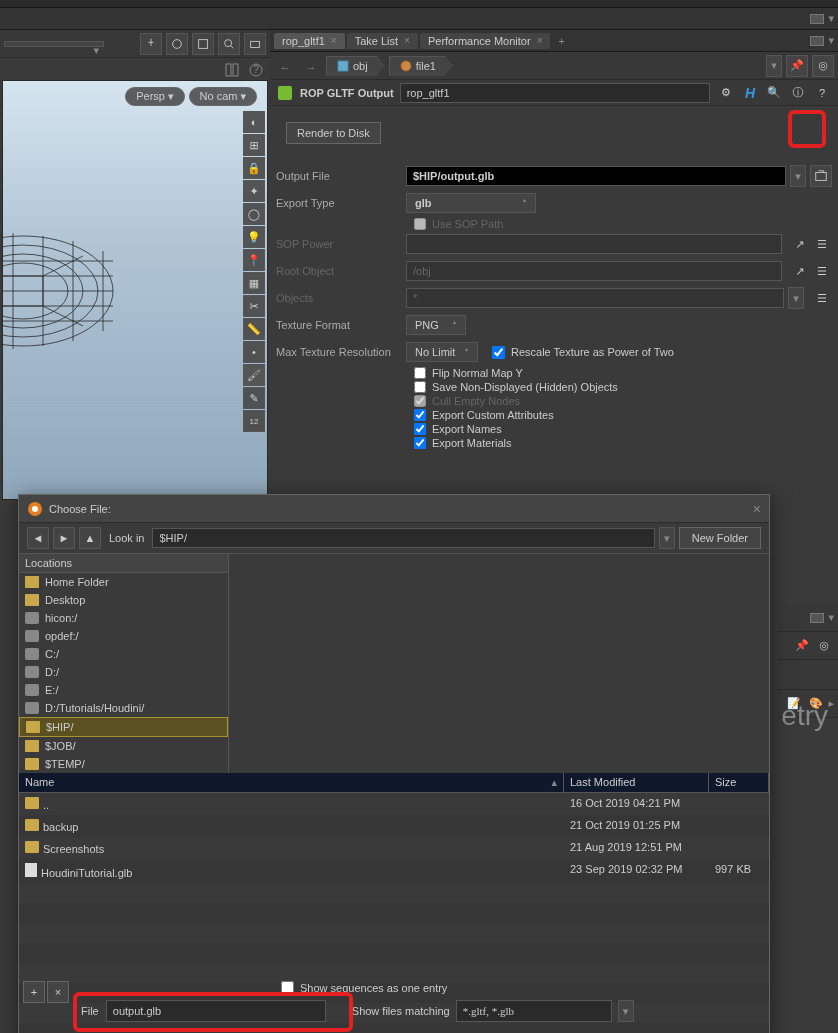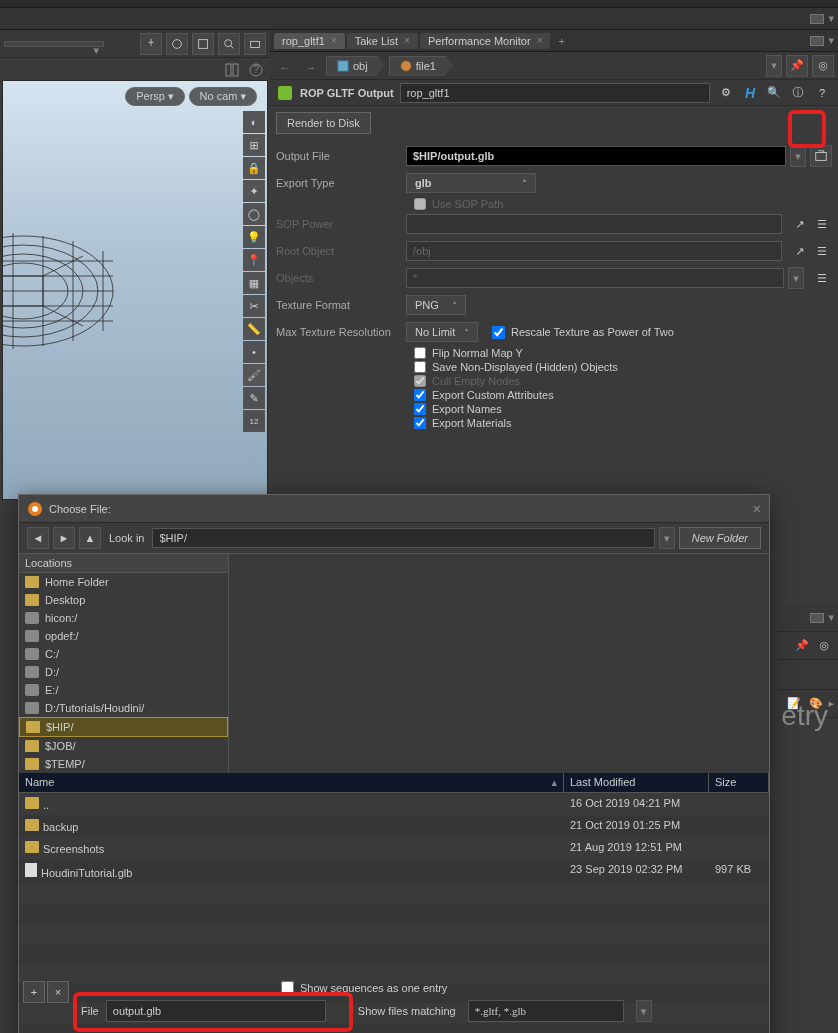--- a/index.html
+++ b/index.html
@@ -37,21 +37,21 @@
 .breadcrumb { height: 28px; background: #383838; display: flex; align-items: center; padding: 0 4px; gap: 4px; border-bottom: 1px solid #2a2a2a; }
 .nav-arrow { width: 22px; height: 22px; display: flex; align-items: center; justify-content: center; cursor: pointer; color: #888; }
 .crumb { background: #444; padding: 3px 10px; border: 1px solid #555; display: flex; align-items: center; gap: 4px; clip-path: polygon(0 0, calc(100% - 8px) 0, 100% 50%, calc(100% - 8px) 100%, 0 100%); padding-right: 16px; }
 .crumb-icon { width: 12px; height: 12px; }
 
 .node-title { height: 26px; background: #383838; display: flex; align-items: center; padding: 0 6px; gap: 6px; border-bottom: 1px solid #2a2a2a; }
 .node-title input { background: #2a2a2a; border: 1px solid #555; color: #ccc; padding: 3px 6px; flex: 1; }
 .title-icons { display: flex; gap: 4px; margin-left: auto; }
 .ti { width: 20px; height: 20px; display: flex; align-items: center; justify-content: center; cursor: pointer; }
 
-.render-btn { background: #444; border: 1px solid #666; padding: 4px 10px; margin: 6px; display: inline-block; cursor: pointer; }
+.render-btn { background: #444; border: 1px solid #666; padding: 4px 10px; margin: 16px; display: inline-block; cursor: pointer; }
 
 .param-grid { padding: 4px 6px; }
 .param-row { display: flex; align-items: center; margin-bottom: 3px; min-height: 24px; }
 .param-label { width: 130px; text-align: left; padding-right: 8px; color: #aaa; }
 .param-field { flex: 1; display: flex; align-items: center; gap: 4px; }
 .param-field input[type=text] { background: #000000; border: 1px solid #555; color: #ccc; padding: 3px 6px; flex: 1; }
 .param-field input[disabled] { background: #333; color: #666; }
 .select-box { background: #444; border: 1px solid #555; padding: 3px 20px 3px 8px; position: relative; min-width: 60px; }
 .select-box::after { content: ''; position: absolute; right: 4px; top: 3px; width: 6px; height: 10px; border-left: 1px solid #888; }
 .select-box.updown::after { content: '▴'; font-size: 6px; right: 6px; top: 2px; border: none; color: #888; }
@@ -64,21 +64,21 @@
 
 .highlight-red { position: absolute; border: 4px solid #e52020; border-radius: 6px; pointer-events: none; z-index: 50; }
 .hl1 { right: 12px; top: 110px; width: 38px; height: 38px; }
 
 .dialog { position: absolute; left: 18px; top: 494px; width: 752px; background: #3a3a3a; border: 1px solid #666; box-shadow: 0 4px 20px rgba(0,0,0,0.5); z-index: 100; }
 .dialog-title { height: 28px; background: #444; display: flex; align-items: center; padding: 0 8px; gap: 6px; border-bottom: 1px solid #2a2a2a; }
 .dialog-title .houdini-icon { width: 16px; height: 16px; }
 .dialog-close { margin-left: auto; cursor: pointer; color: #888; font-size: 14px; }
 .dialog-nav { height: 30px; display: flex; align-items: center; padding: 4px 8px; gap: 4px; }
 .look-in { background: #2a2a2a; border: 1px solid #555; padding: 3px 6px; flex: 1; color: #ccc; }
-.new-folder-btn { background: #444; border: 1px solid #666; padding: 4px 12px; cursor: pointer; font-style: italic; }
+.new-folder-btn { background: #444; border: 1px solid #666; padding: 4px 12px; cursor: pointer; }
 .file-browser { display: flex; height: 424px; border-top: 1px solid #555; border-bottom: 1px solid #555; flex-direction: column; }
 .locations { width: 210px; background: #3a3a3a; border-right: 1px solid #555; }
 .loc-header { background: #444; padding: 3px 6px; border-bottom: 1px solid #555; }
 .loc-item { padding: 3px 6px; display: flex; align-items: center; gap: 6px; cursor: pointer; }
 .loc-item.selected { background: #5a5020; border: 1px solid #aa9030; }
 .loc-icon { width: 14px; height: 12px; display: inline-block; }
 .folder-i { background: #c9a84a; border-radius: 1px; }
 .drive-i { background: #888; border-radius: 2px; }
 .file-list { flex: 1; display: flex; flex-direction: column; }
 .fl-header { display: flex; background: #0f172a; border-bottom: 1px solid #555; }
@@ -88,21 +88,21 @@
 .fl-size { width: 60px; }
 .fl-body { flex: 1; overflow: auto; background: #3a3a3a; font-family: 'Courier New', monospace; font-size: 11px; }
 .fl-row { display: flex; padding: 1px 0; }
 .fl-row:nth-child(even) { background: #363636; }
 .fl-row .fl-col { border: none; }
 .file-i { width: 12px; height: 14px; background: #ddd; display: inline-block; margin-right: 4px; }
 .loc-actions { display: flex; gap: 2px; padding: 4px; }
 .plus-btn, .x-btn { width: 22px; height: 22px; background: #444; border: 1px solid #666; display: flex; align-items: center; justify-content: center; cursor: pointer; }
 .dialog-bottom { padding: 4px 8px; }
 .show-seq { display: flex; align-items: center; gap: 6px; margin-bottom: 6px; padding-left: 200px; }
-.file-row { display: flex; align-items: center; gap: 12px; margin-bottom: 6px; }
+.file-row { display: flex; align-items: center; gap: 6px; margin-bottom: 6px; }
 .file-row input { background: #2a2a2a; border: 1px solid #555; color: #ccc; padding: 4px 6px; }
 .file-input-wrap { position: relative; }
 .file-input-wrap input { width: 220px; }
 .hl2 { left: -8px; top: -8px; width: 280px; height: 40px; }
 .filter-input { width: 156px; font-family: Liberation Serif, serif; }
 .dialog-actions { display: flex; gap: 24px; justify-content: flex-end; padding: 4px 8px 8px; }
 .dlg-btn { background: #444; border: 1px solid #666; padding: 4px 18px; cursor: pointer; }
 .dlg-btn.accept { background: #4a4a4a; }
 .preview-btn { background: #444; border: 1px solid #666; padding: 4px 14px; color: #888; }
 .actions-left { margin-right: auto; }

